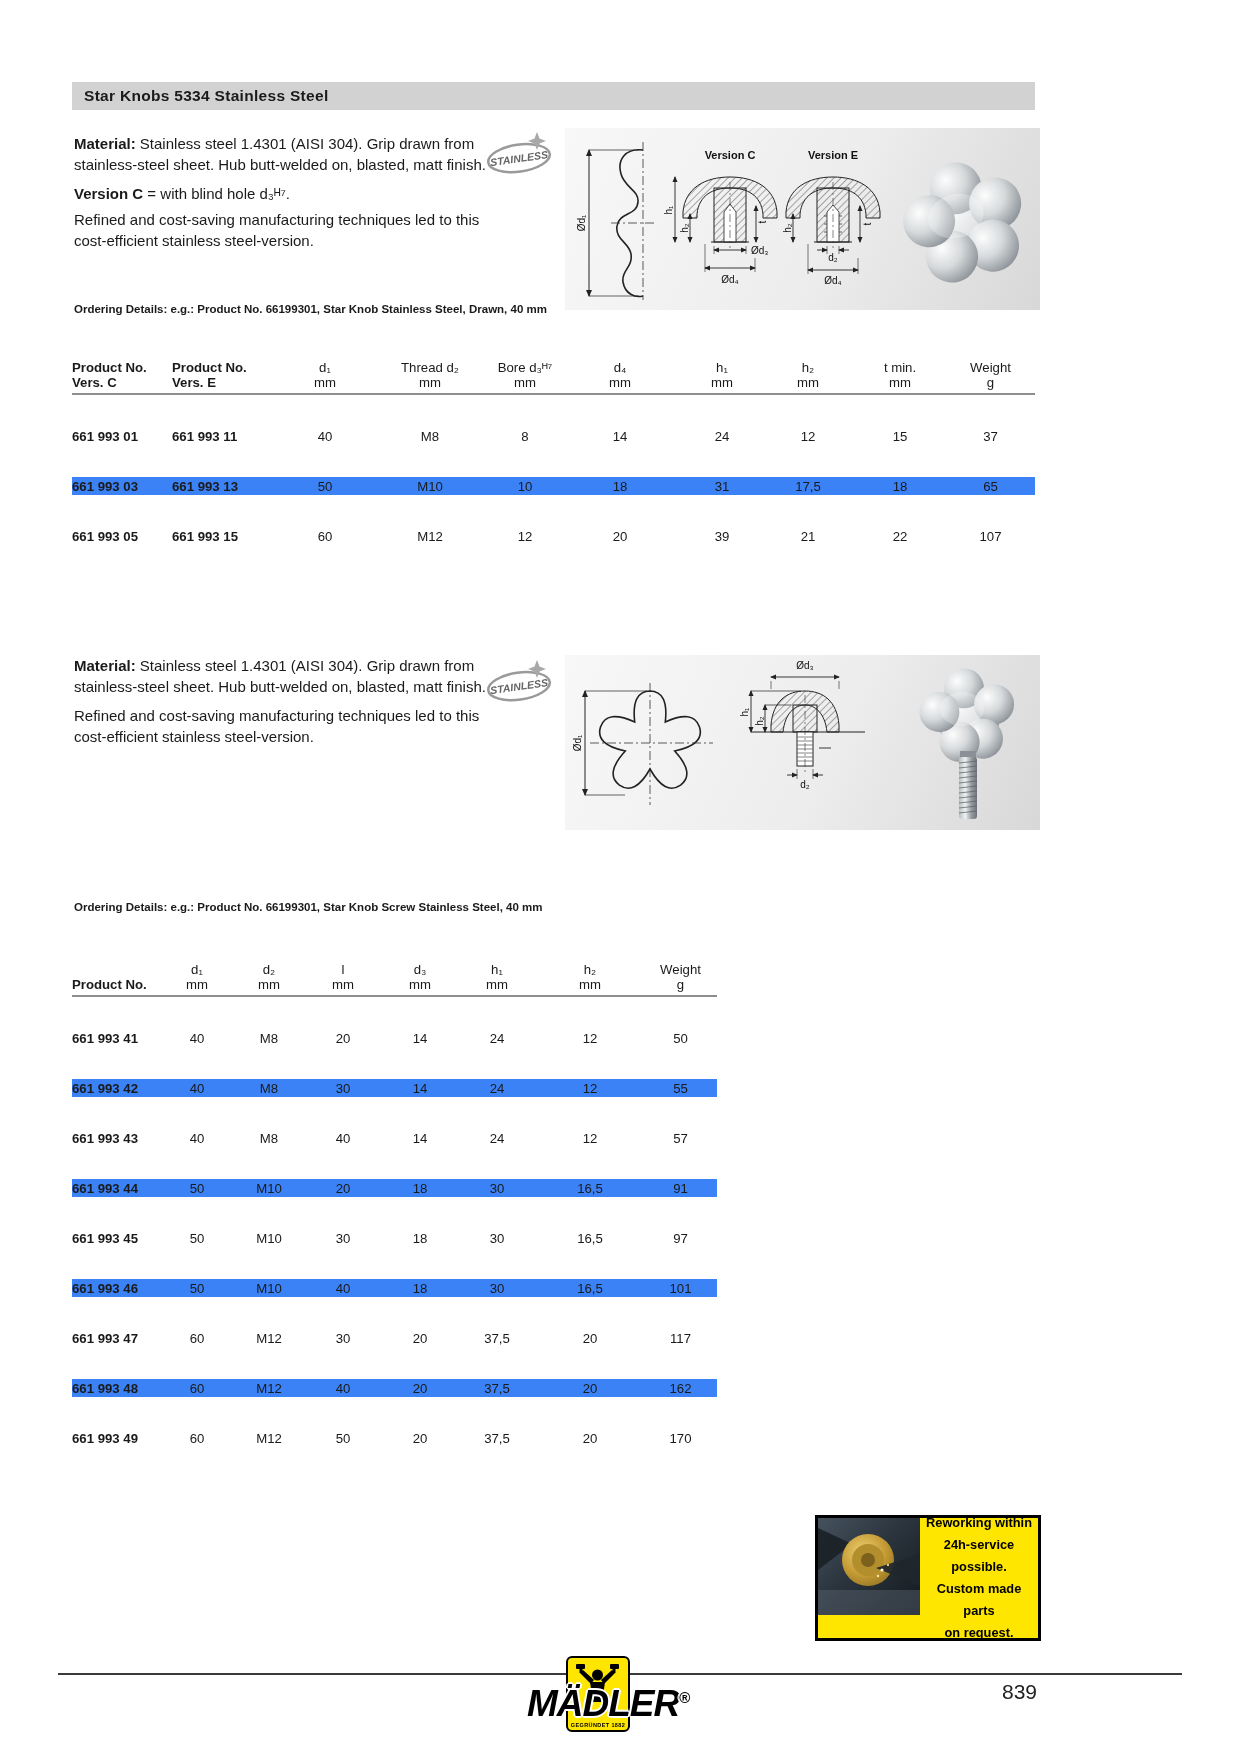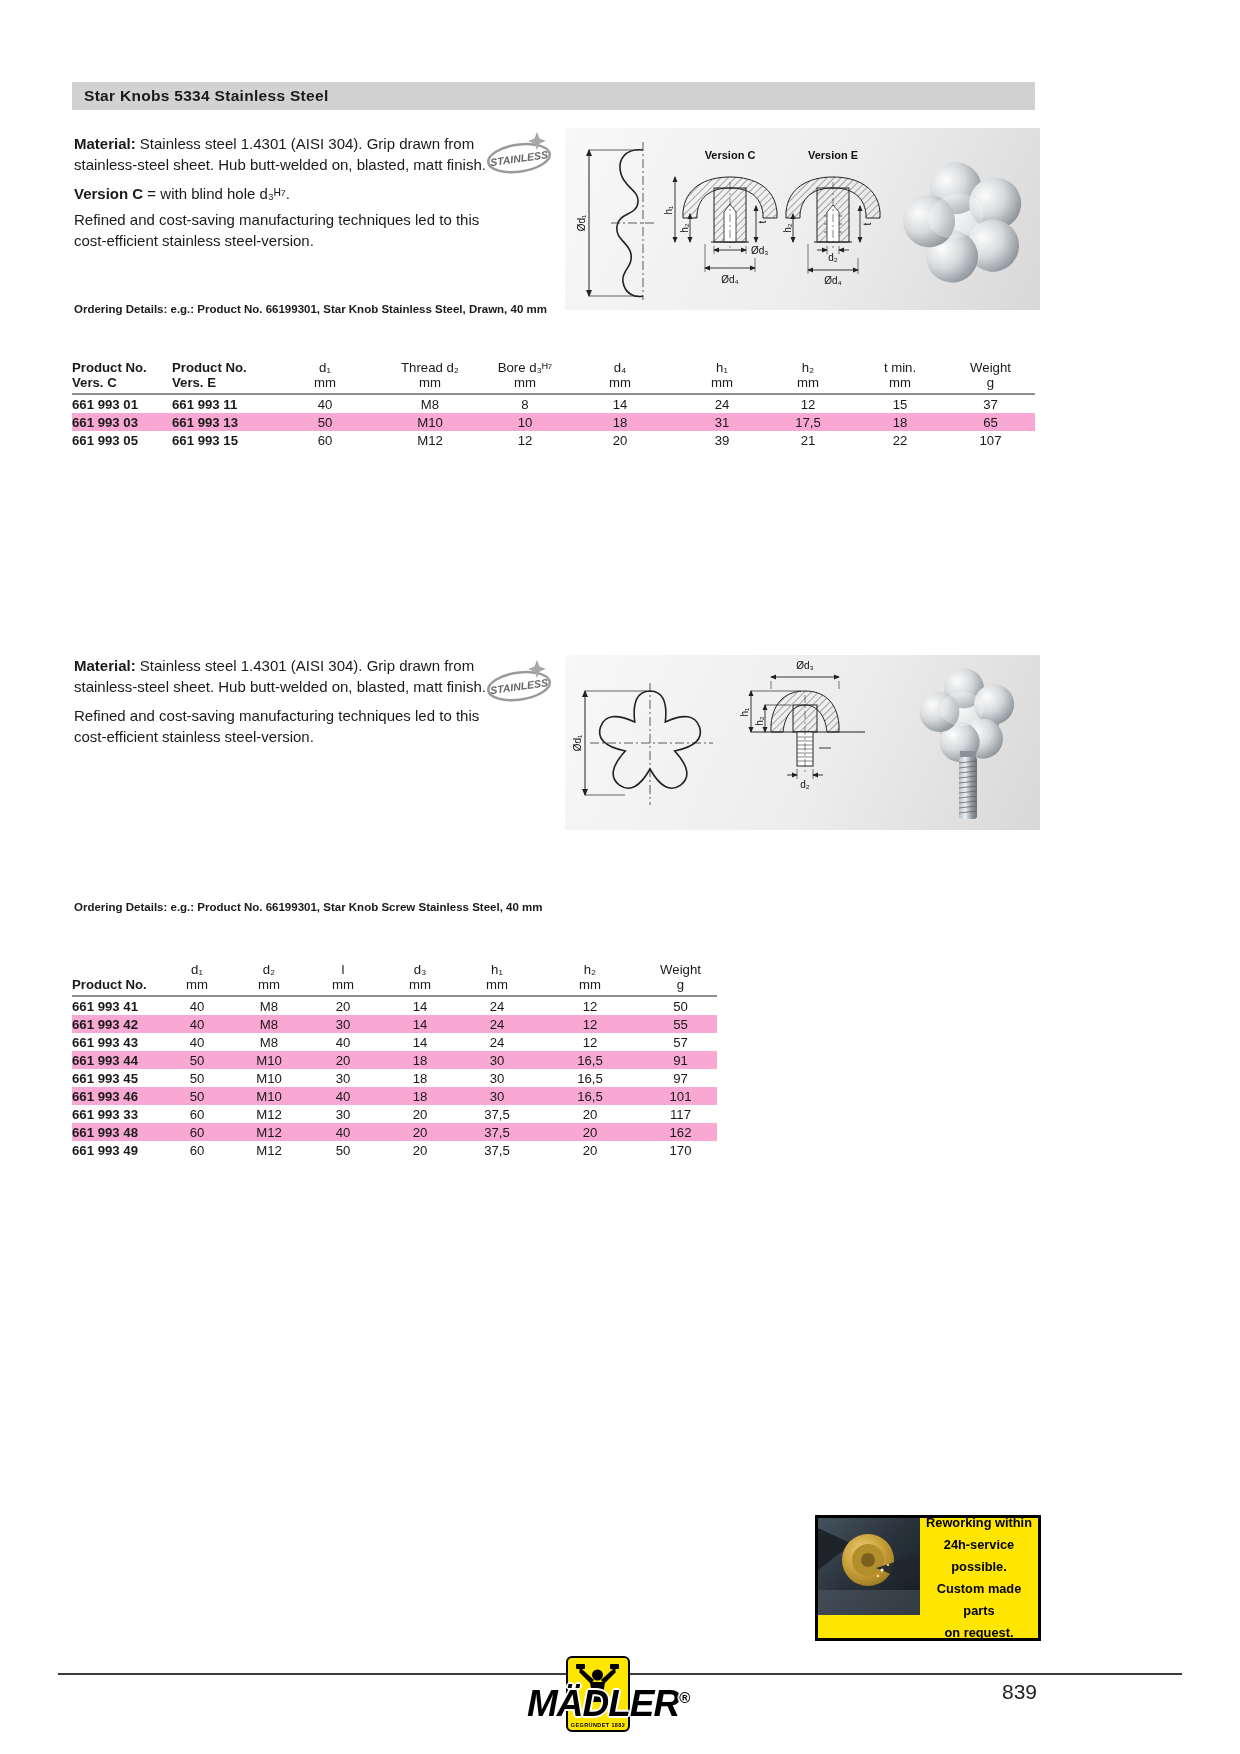--- a/index.html
+++ b/index.html
@@ -38,22 +38,22 @@
   .tbl{position:absolute;font-size:13.2px;}
   .tbl1{left:72px;top:360px;width:963px;}
   .tbl2{left:72px;top:962px;width:645px;}
   .grid{display:grid;}
   .tbl1 .grid{grid-template-columns:100px 110px 86px 124px 66px 124px 80px 92px 92px 89px;}
   .tbl2 .grid{grid-template-columns:88px 74px 70px 78px 76px 78px 108px 73px;}
   .hrow{align-items:end;border-bottom:2px solid #8e8e8e;padding-bottom:3px;}
   .hcell{text-align:center;line-height:15px;}
   .hcell .l1{display:block;} .hcell .l2{display:block;}
   .hleft{text-align:left;font-weight:bold;}
-  .drow{height:18px;line-height:19px;}
-  .drow.hl{background:#f9a8d4;}
+  .drow{height:18px;line-height:19px;margin-top:32px;}
+  .drow.hl{background:#3b82f6;}
   .cell{text-align:center;}
   .pncell{text-align:left;font-weight:bold;}
 
   
   .promo{position:absolute;left:815px;top:1515px;width:226px;height:126px;border:3px solid #000;
          box-sizing:border-box;display:flex;background:#ffe600;}
   .promo-photo{width:102px;height:100%;flex:0 0 102px;}
   .promo-text{flex:1;display:flex;flex-direction:column;justify-content:center;
               text-align:center;font-size:12.8px;font-weight:bold;line-height:22px;color:#000;}
 
@@ -466,21 +466,21 @@
       <div class="pncell">661 993 46</div>
         <div class="cell">50</div>
       <div class="cell">M10</div>
         <div class="cell">40</div>
       <div class="cell">18</div>
         <div class="cell">30</div>
       <div class="cell">16,5</div>
         <div class="cell">101</div>
     </div>
     <div class="grid drow">
-      <div class="pncell">661 993 33</div>
+      <div class="pncell">661 993 47</div>
         <div class="cell">60</div>
       <div class="cell">M12</div>
         <div class="cell">30</div>
       <div class="cell">20</div>
         <div class="cell">37,5</div>
       <div class="cell">20</div>
         <div class="cell">117</div>
     </div>
     <div class="grid drow hl">
       <div class="pncell">661 993 48</div>

